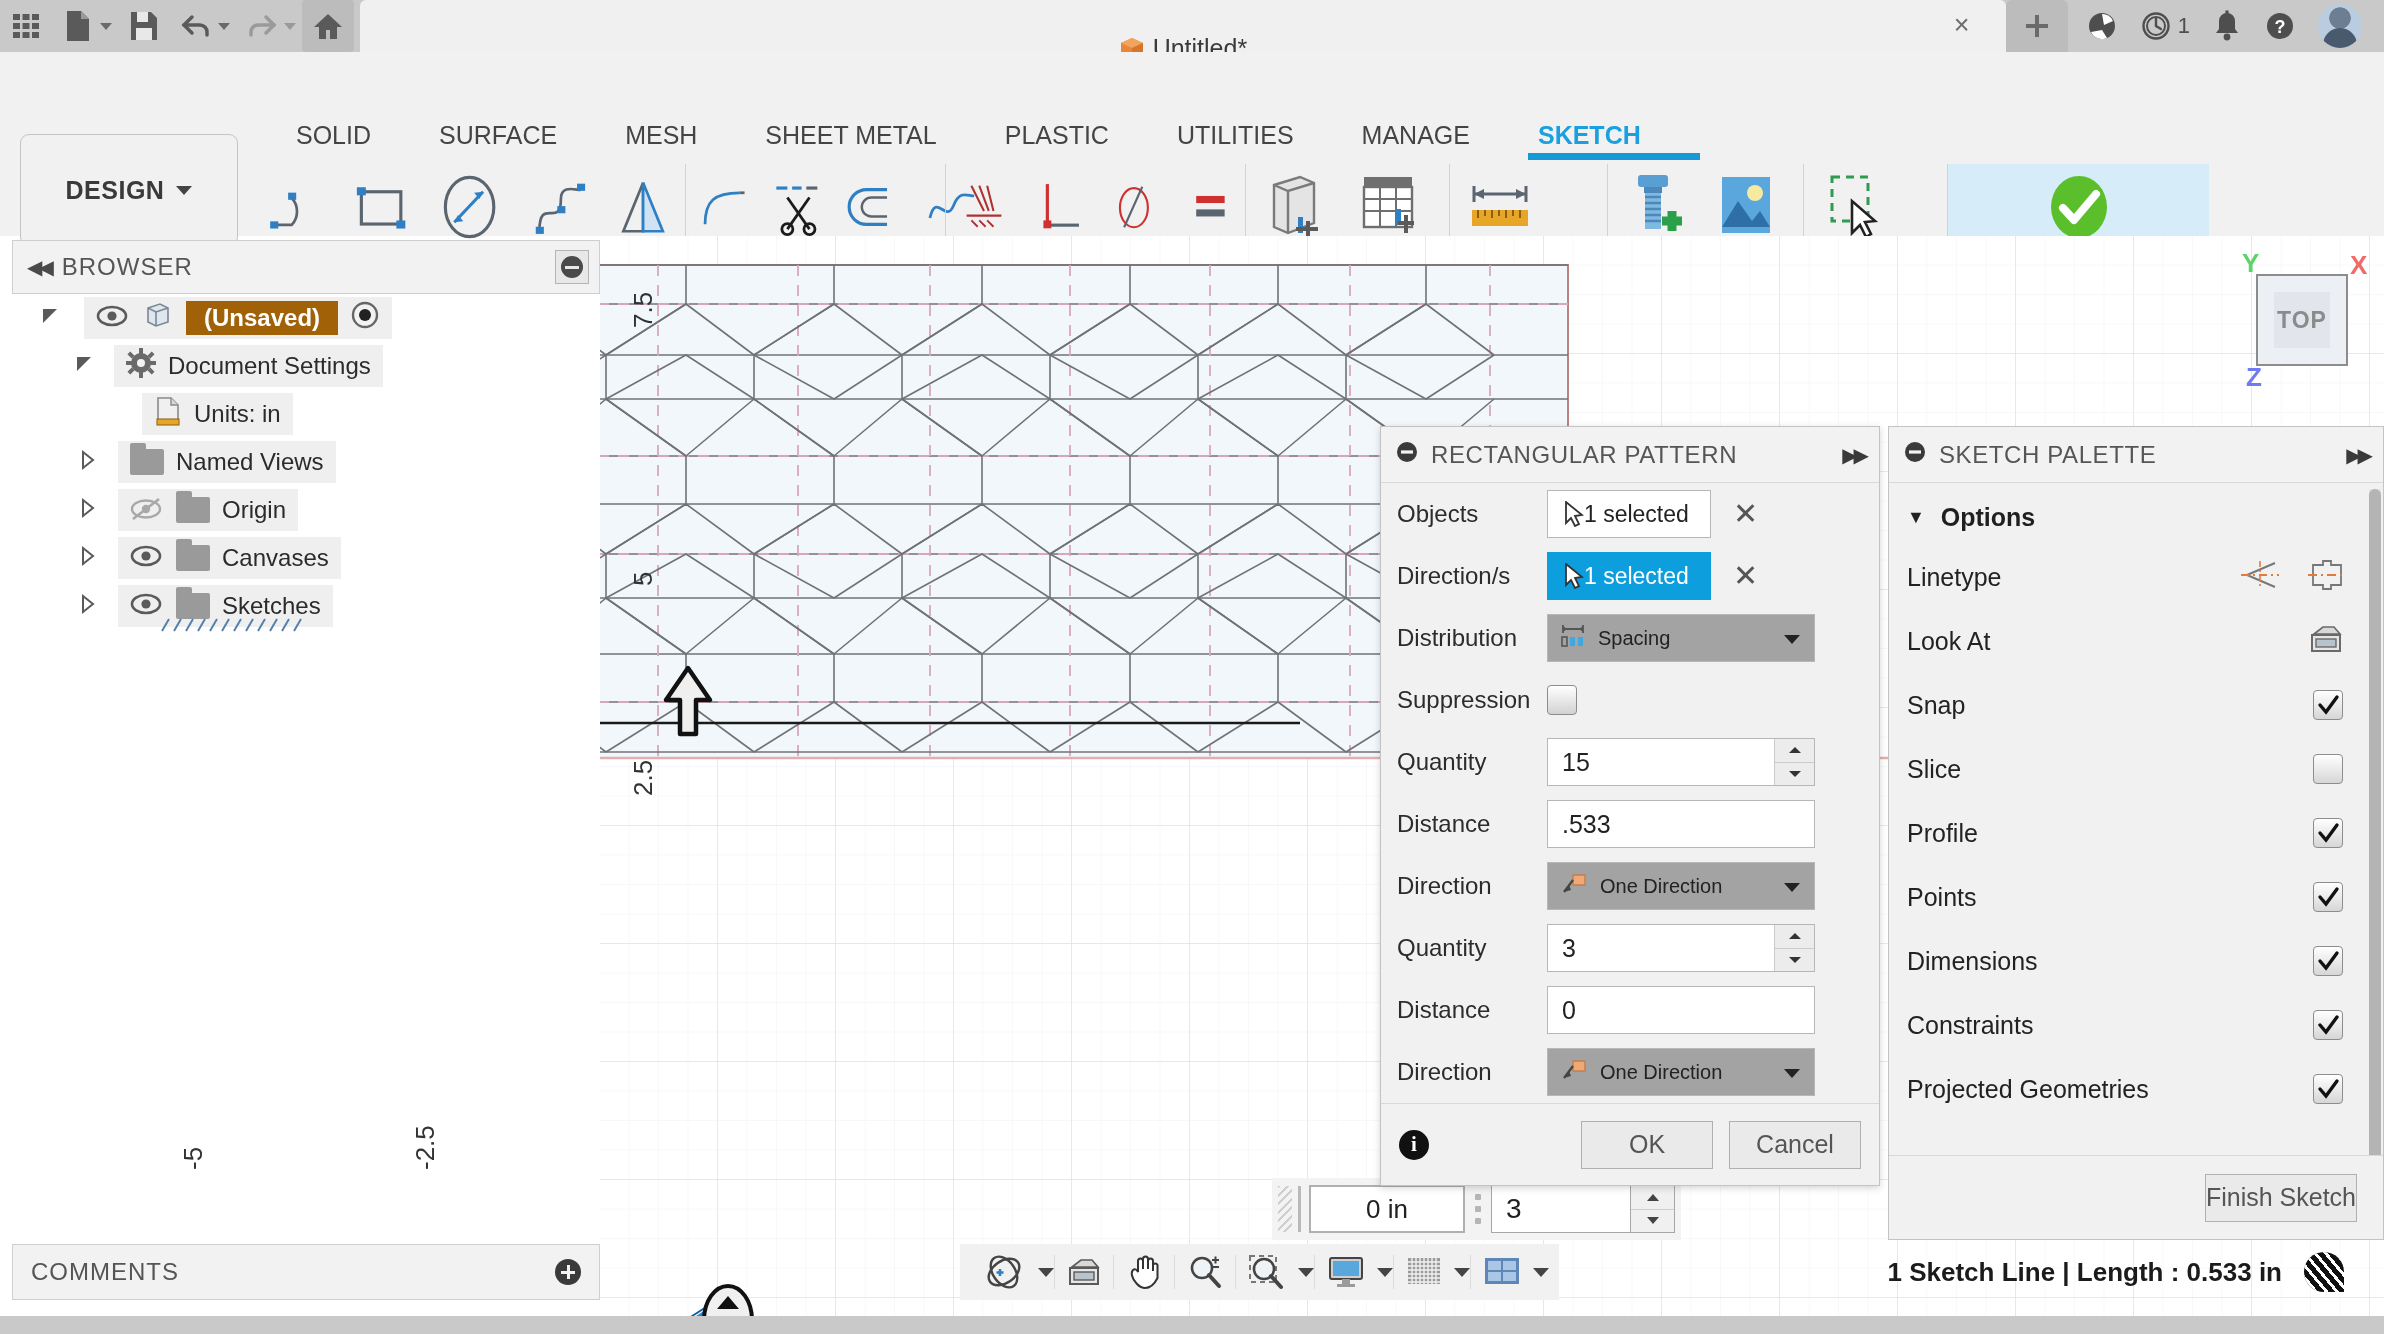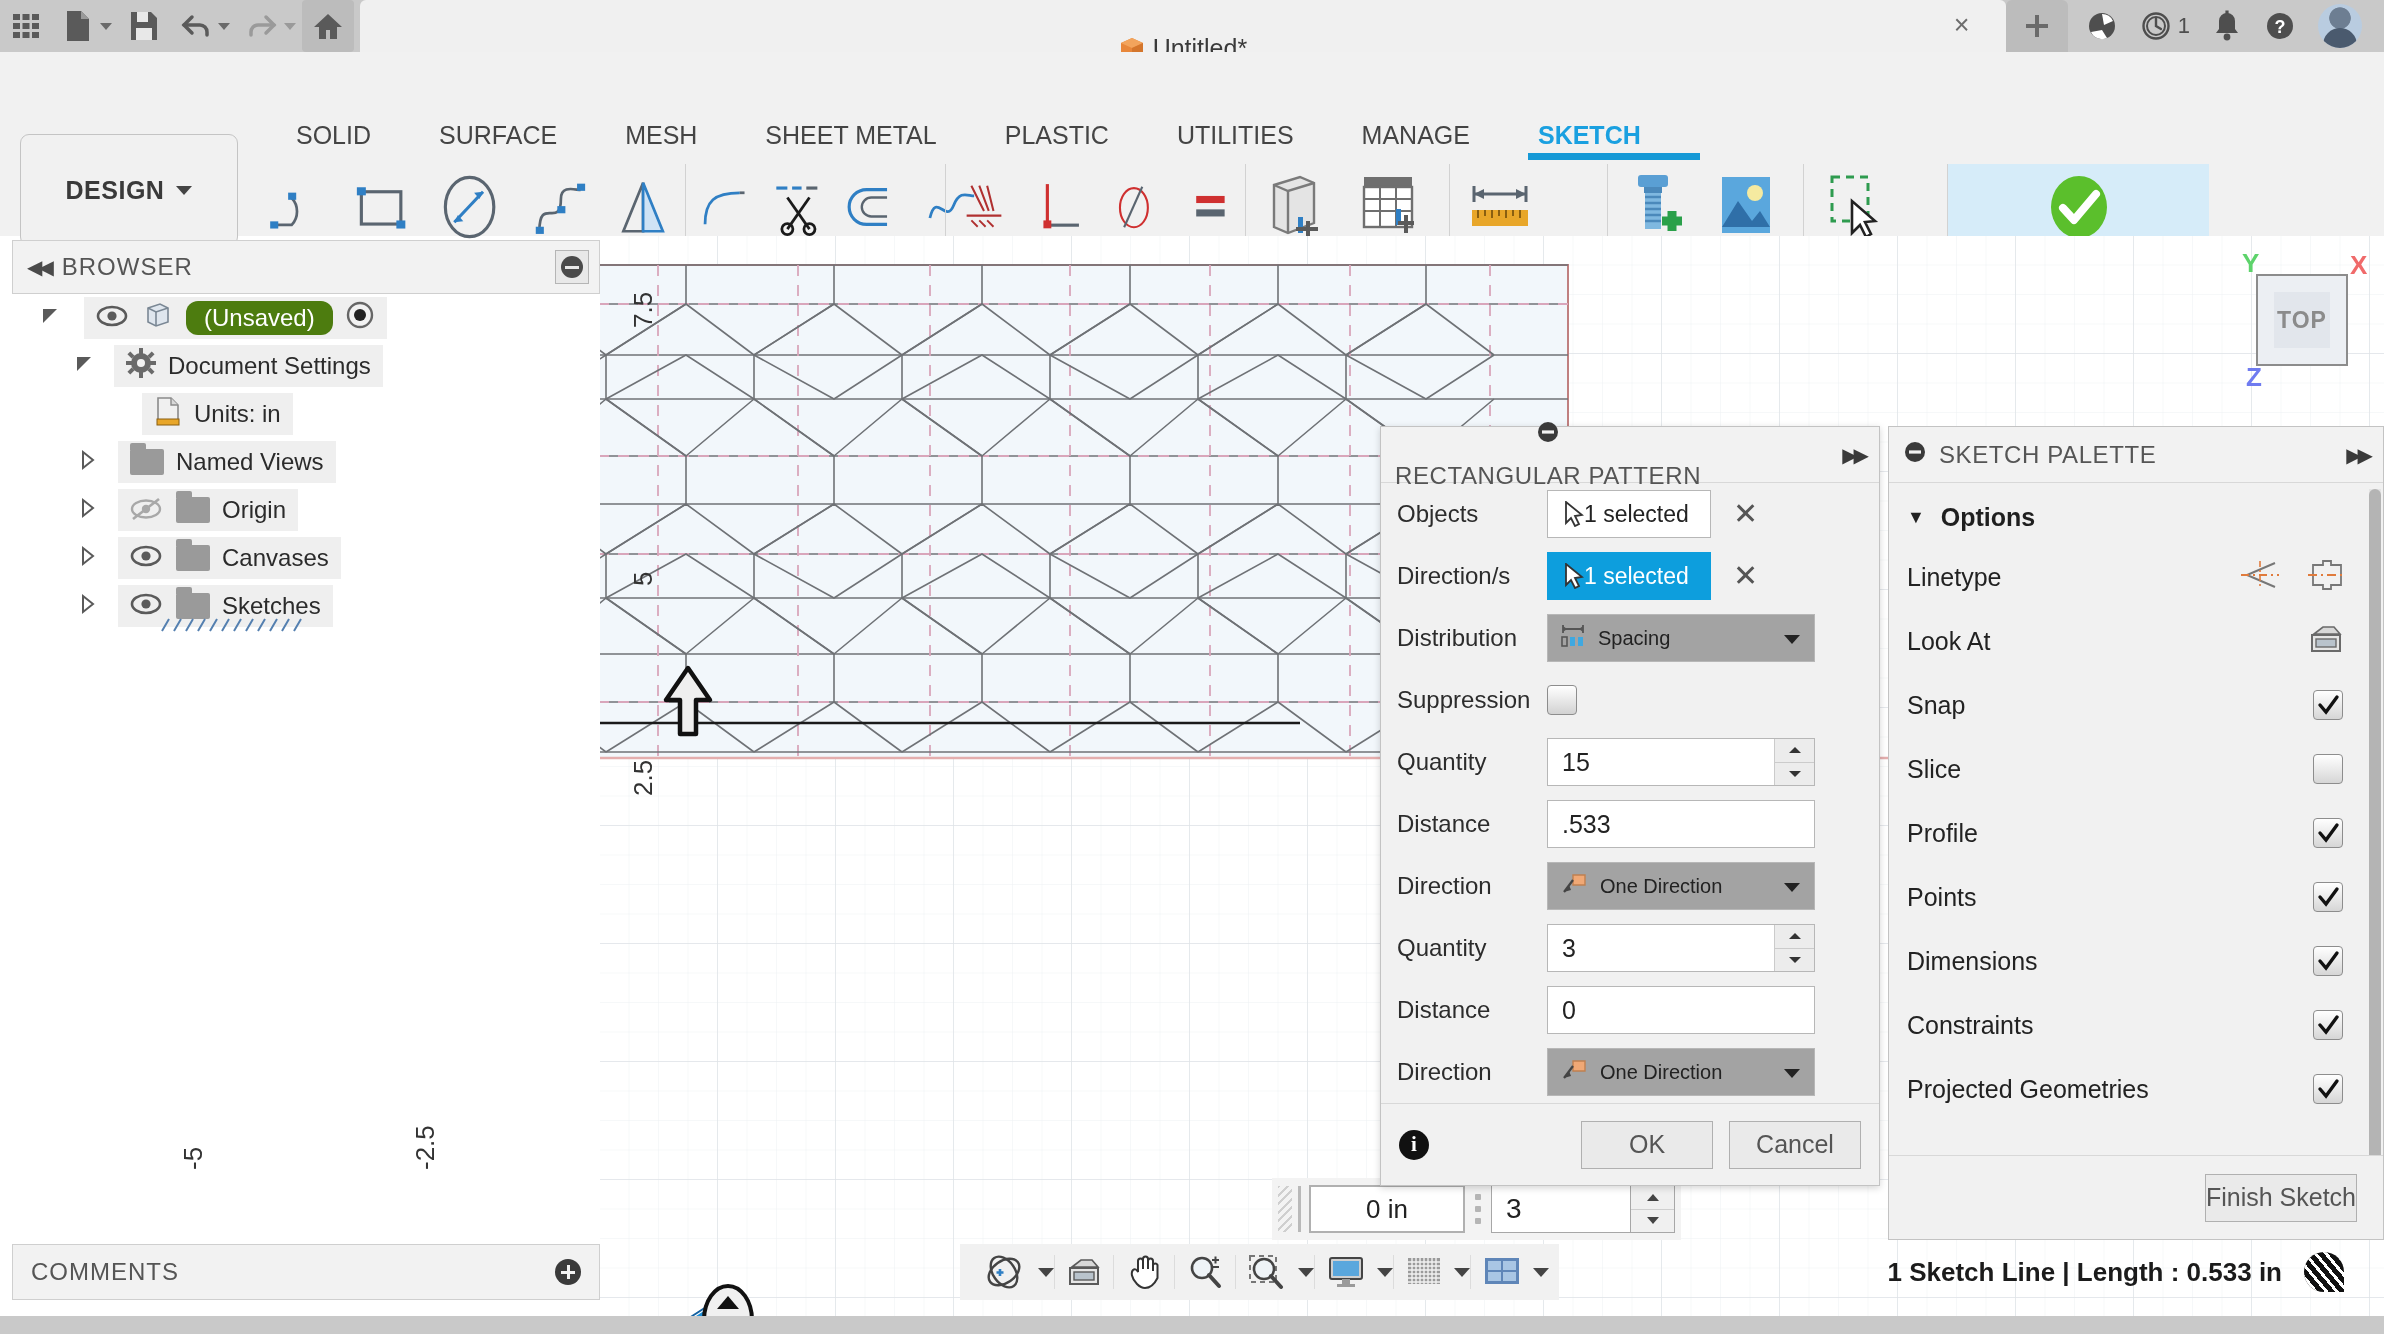--- a/index.html
+++ b/index.html
@@ -80,21 +80,21 @@
   .minusbox{ width:34px;height:34px;border:1px solid #b5b5b5;background:#e8e8e8;display:flex;align-items:center;justify-content:center;}
   .minusdot{ width:22px;height:22px;border-radius:50%;background:#4a4a4a;position:relative;}
   .minusdot::after{content:"";position:absolute;left:4px;top:9.5px;width:14px;height:3px;background:#e8e8e8;}
 
   .brow{ height:48px; display:flex; align-items:center; font-size:24px; color:#2b2b2b; }
   .brow .arrow{ width:26px;height:26px; display:inline-block; }
   .brow .chip{ background:#efefef; display:flex;align-items:center;gap:12px;padding:3px 12px;height:42px; }
   .eye{ width:34px;height:26px; }
   .folder{ width:34px;height:26px; background:#9a9a9a; border-radius:2px; position:relative;}
   .folder::before{content:"";position:absolute;left:0;top:-6px;width:16px;height:7px;background:#9a9a9a;border-radius:2px 2px 0 0;}
-  .selname{ background:#4d7c0f; color:#fff; font-weight:normal; padding:3px 18px; border-radius:12px;}
+  .selname{ background:#a16207; color:#fff; font-weight:bold; padding:3px 18px; border-radius:0;}
 
   
   #canvas{ position:absolute; left:600px; top:236px; width:1784px; height:1098px; background:#ffffff; overflow:hidden;}
   #gridsvg{ position:absolute; left:0;top:0; }
   .axislabel{
     position:absolute; font-size:26px; color:#333; transform:rotate(-90deg); transform-origin:left top;
     font-family:"Liberation Sans", sans-serif;
   }
 
   
@@ -118,21 +118,21 @@
   .spin{ width:44px;height:48px;border:1px solid #a7a7a7;border-left:none;background:#f0f0f0;display:flex;flex-direction:column;}
   .spin div{flex:1;display:flex;align-items:center;justify-content:center;}
   .spin div+div{border-top:1px solid #cfcfcf;}
 
   
   #rpdlg{ position:absolute; left:1380px; top:426px; width:500px; background:#f1f1f1;
     border:1px solid #c3c3c3; box-shadow:0 2px 7px rgba(0,0,0,.17);}
   #rphdr{ height:56px; background:#f2f2f2; border-bottom:1px solid #d8d8d8; display:flex;align-items:center;
     padding:0 14px; justify-content:space-between;}
   #rphdr .t{ font-size:24px;color:#555;letter-spacing:.6px; display:flex;align-items:center;gap:12px;
-    font-family:"Liberation Sans Narrow","Liberation Sans",sans-serif;flex-direction:column;}
+    font-family:"Liberation Sans Narrow","Liberation Sans",sans-serif;}
   .rprow{ height:62px; display:flex; align-items:center; padding:0 16px; }
   .rplab{ width:150px; font-size:24px;color:#2c2c2c;}
   .selfield{ width:164px;height:48px;border:1px solid #b7b7b7;background:#fff;display:flex;align-items:center;
              padding-left:16px;font-size:23px;color:#222;}
   .selfield.hi{ background:#0d9edd;border-color:#0d9edd;color:#fff;}
   .xbtn{ margin-left:22px;font-size:30px;color:#555;line-height:1;}
   .combo{ width:268px;height:48px;border:1px solid #b7b7b7;background:#a3a3a3;display:flex;align-items:center;
           padding:2px 12px;font-size:20px;color:#222;gap:12px;position:relative;}
   .combo .caret{ position:absolute;right:14px;top:20px;border-top-color:#222;}
   .chkbox{ width:30px;height:30px;border:1px solid #8d8d8d;border-radius:4px;

